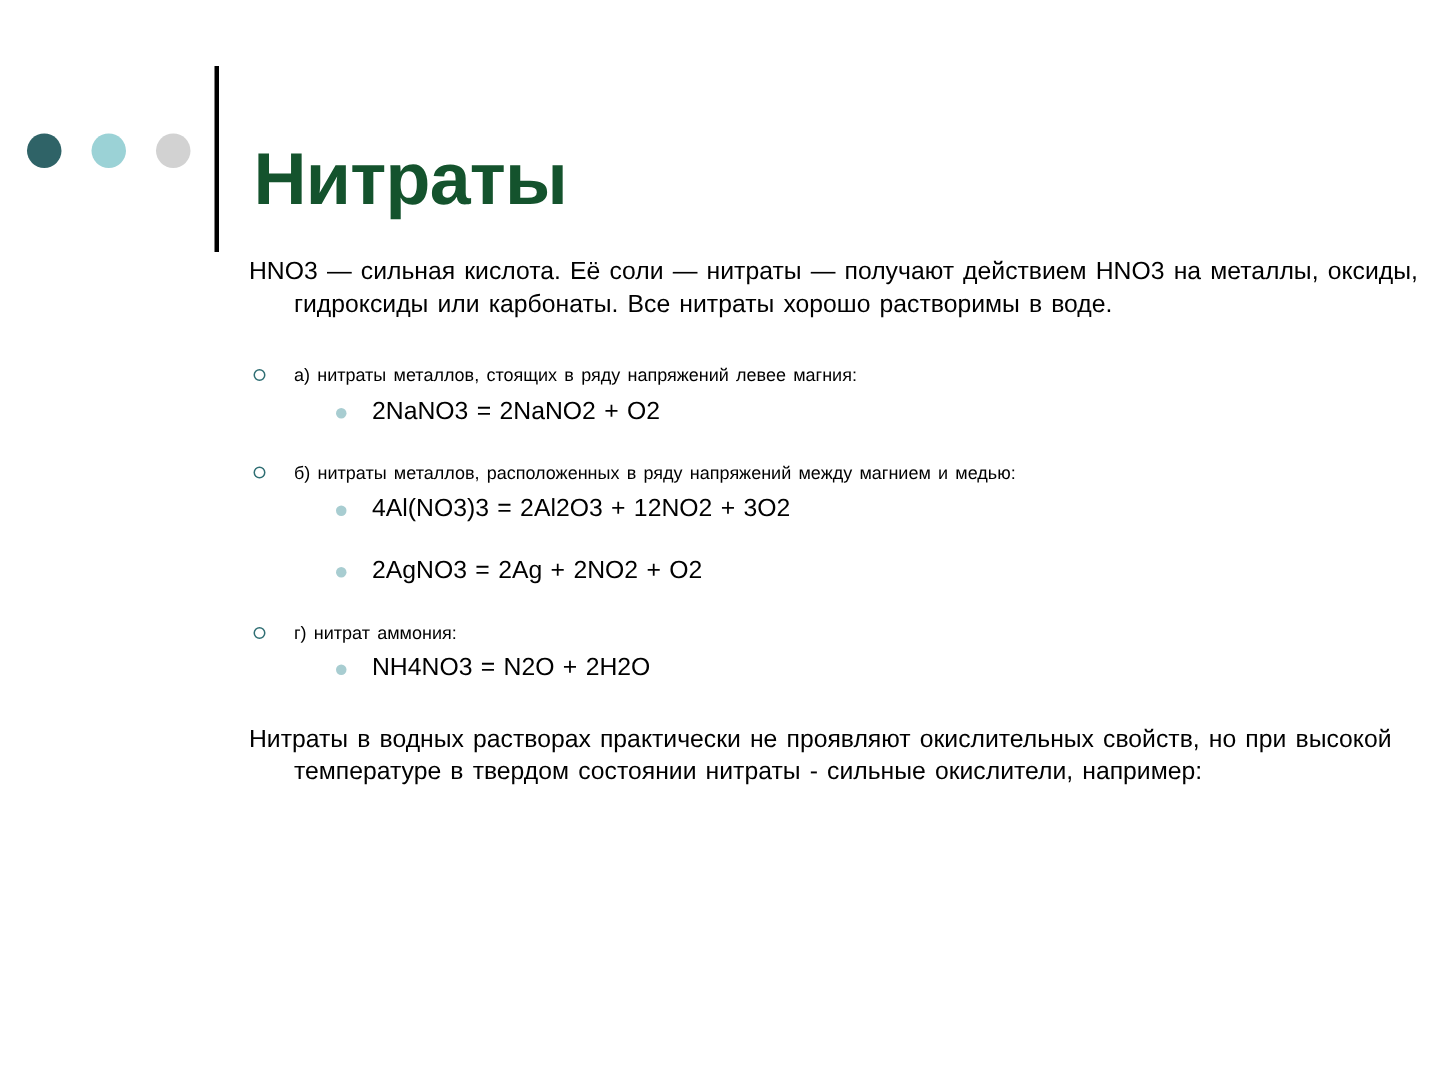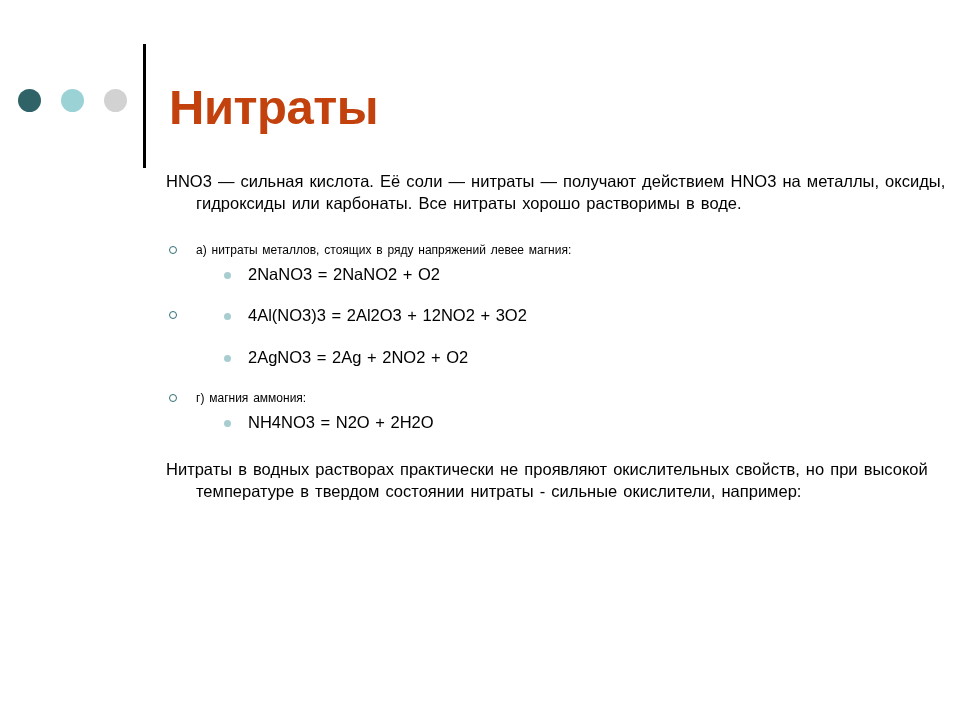--- a/index.html
+++ b/index.html
@@ -43,27 +43,27 @@
     position: absolute;
     left: 143px;
     top: 44px;
     width: 3px;
     height: 124px;
     background: #000000;
   }
   .slide-title {
     position: absolute;
     left: 169px;
-    top: 49px;
+    top: 62px;
     font-size: 49px;
     font-weight: bold;
     line-height: 1.05;
     letter-spacing: -0.5px;
     white-space: nowrap;
-    color: #c2410c;
+    color: #14532d;
   }
 
   
   .slide-body {
     position: absolute;
     left: 16px;
     top: 168px;
     width: 960px;
   }
 
@@ -175,20 +175,21 @@
         <li class="bullet-l2">
           <span class="marker-dot" style="background: rgb(168, 205, 209);"></span>
           <span>2NaNO3 = 2NaNO2 + O2</span>
         </li>
       </ul>
     </li>
 
     <li class="bullet-group">
       <div class="bullet-l1">
         <span class="marker-ring" style="border-color: rgb(47, 110, 115);"></span>
+        <span>б) нитраты металлов, расположенных в ряду напряжений между магнием и медью:</span>
       </div>
       <ul class="sub-list">
         <li class="bullet-l2">
           <span class="marker-dot" style="background: rgb(168, 205, 209);"></span>
           <span>4Al(NO3)3 = 2Al2O3 + 12NO2 + 3O2</span>
         </li>
       </ul>
     </li>
 
     <li class="bullet-group">
@@ -196,21 +197,21 @@
         <li class="bullet-l2">
           <span class="marker-dot" style="background: rgb(168, 205, 209);"></span>
           <span>2AgNO3 = 2Ag + 2NO2 + O2</span>
         </li>
       </ul>
     </li>
 
     <li class="bullet-group">
       <div class="bullet-l1">
         <span class="marker-ring" style="border-color: rgb(47, 110, 115);"></span>
-        <span>г) магния аммония:</span>
+        <span>г) нитрат аммония:</span>
       </div>
       <ul class="sub-list">
         <li class="bullet-l2">
           <span class="marker-dot" style="background: rgb(168, 205, 209);"></span>
           <span>NH4NO3 = N2O + 2H2O</span>
         </li>
       </ul>
     </li>
 
   </ul>

